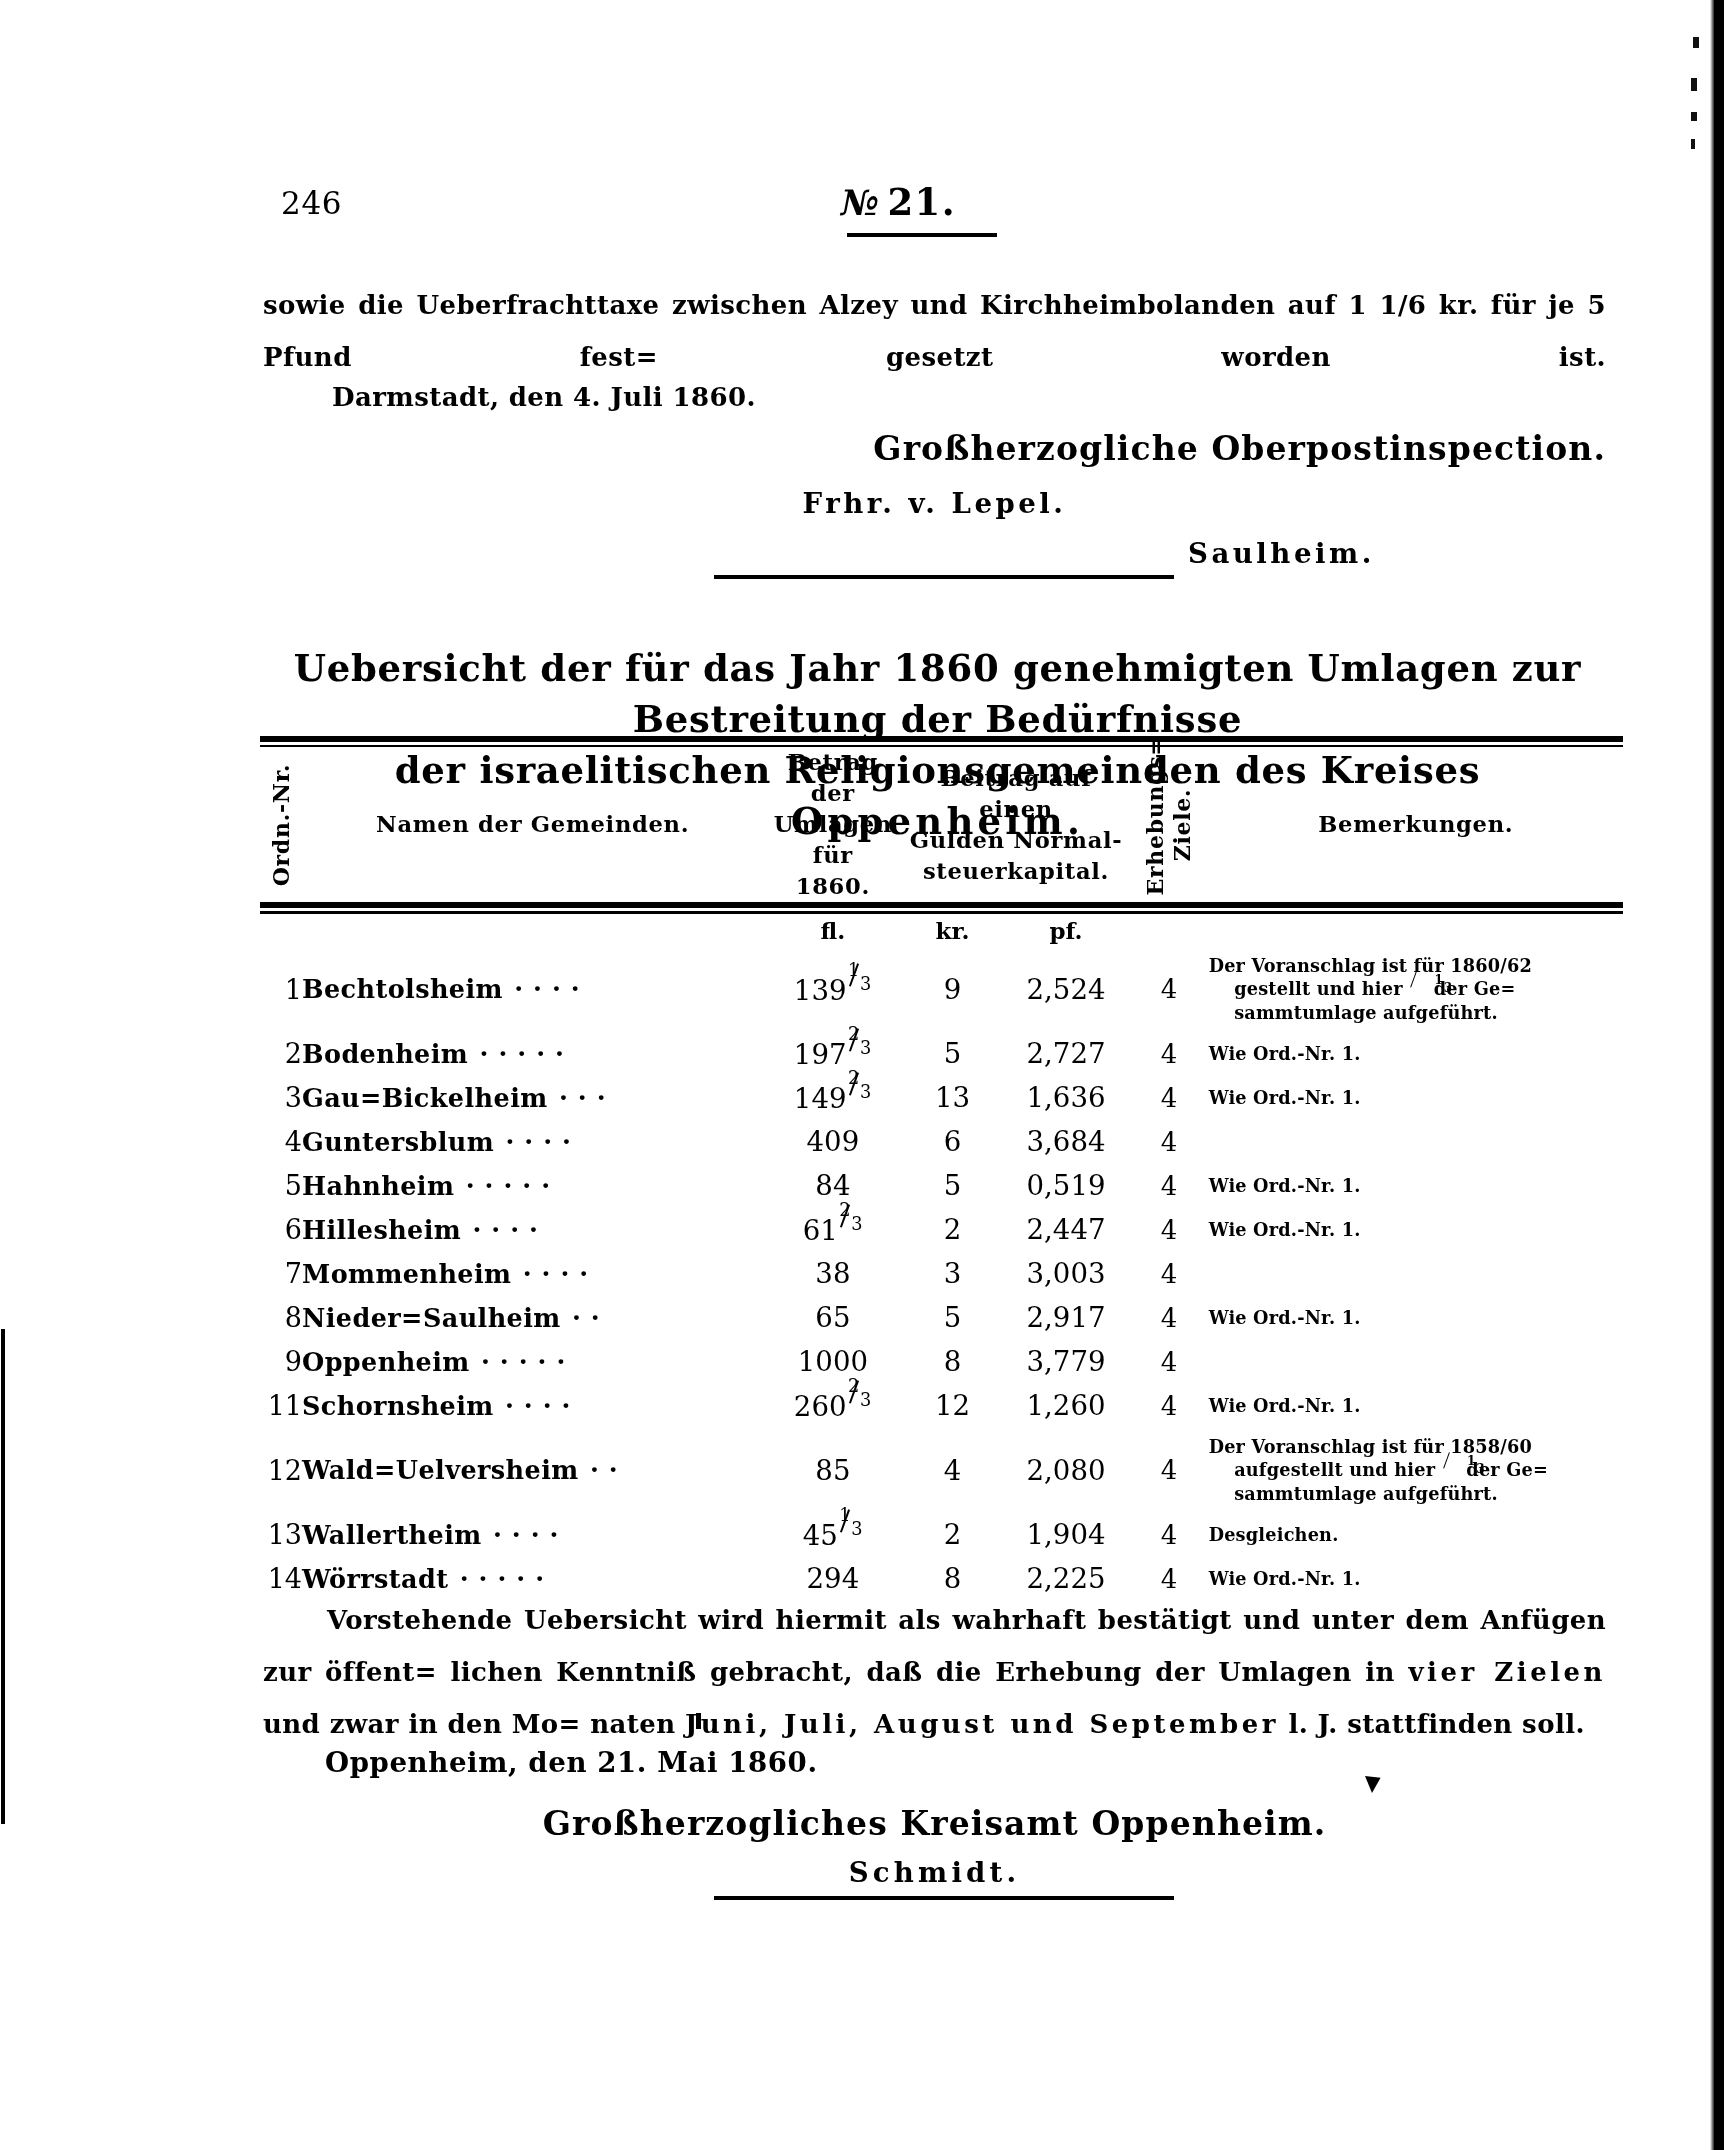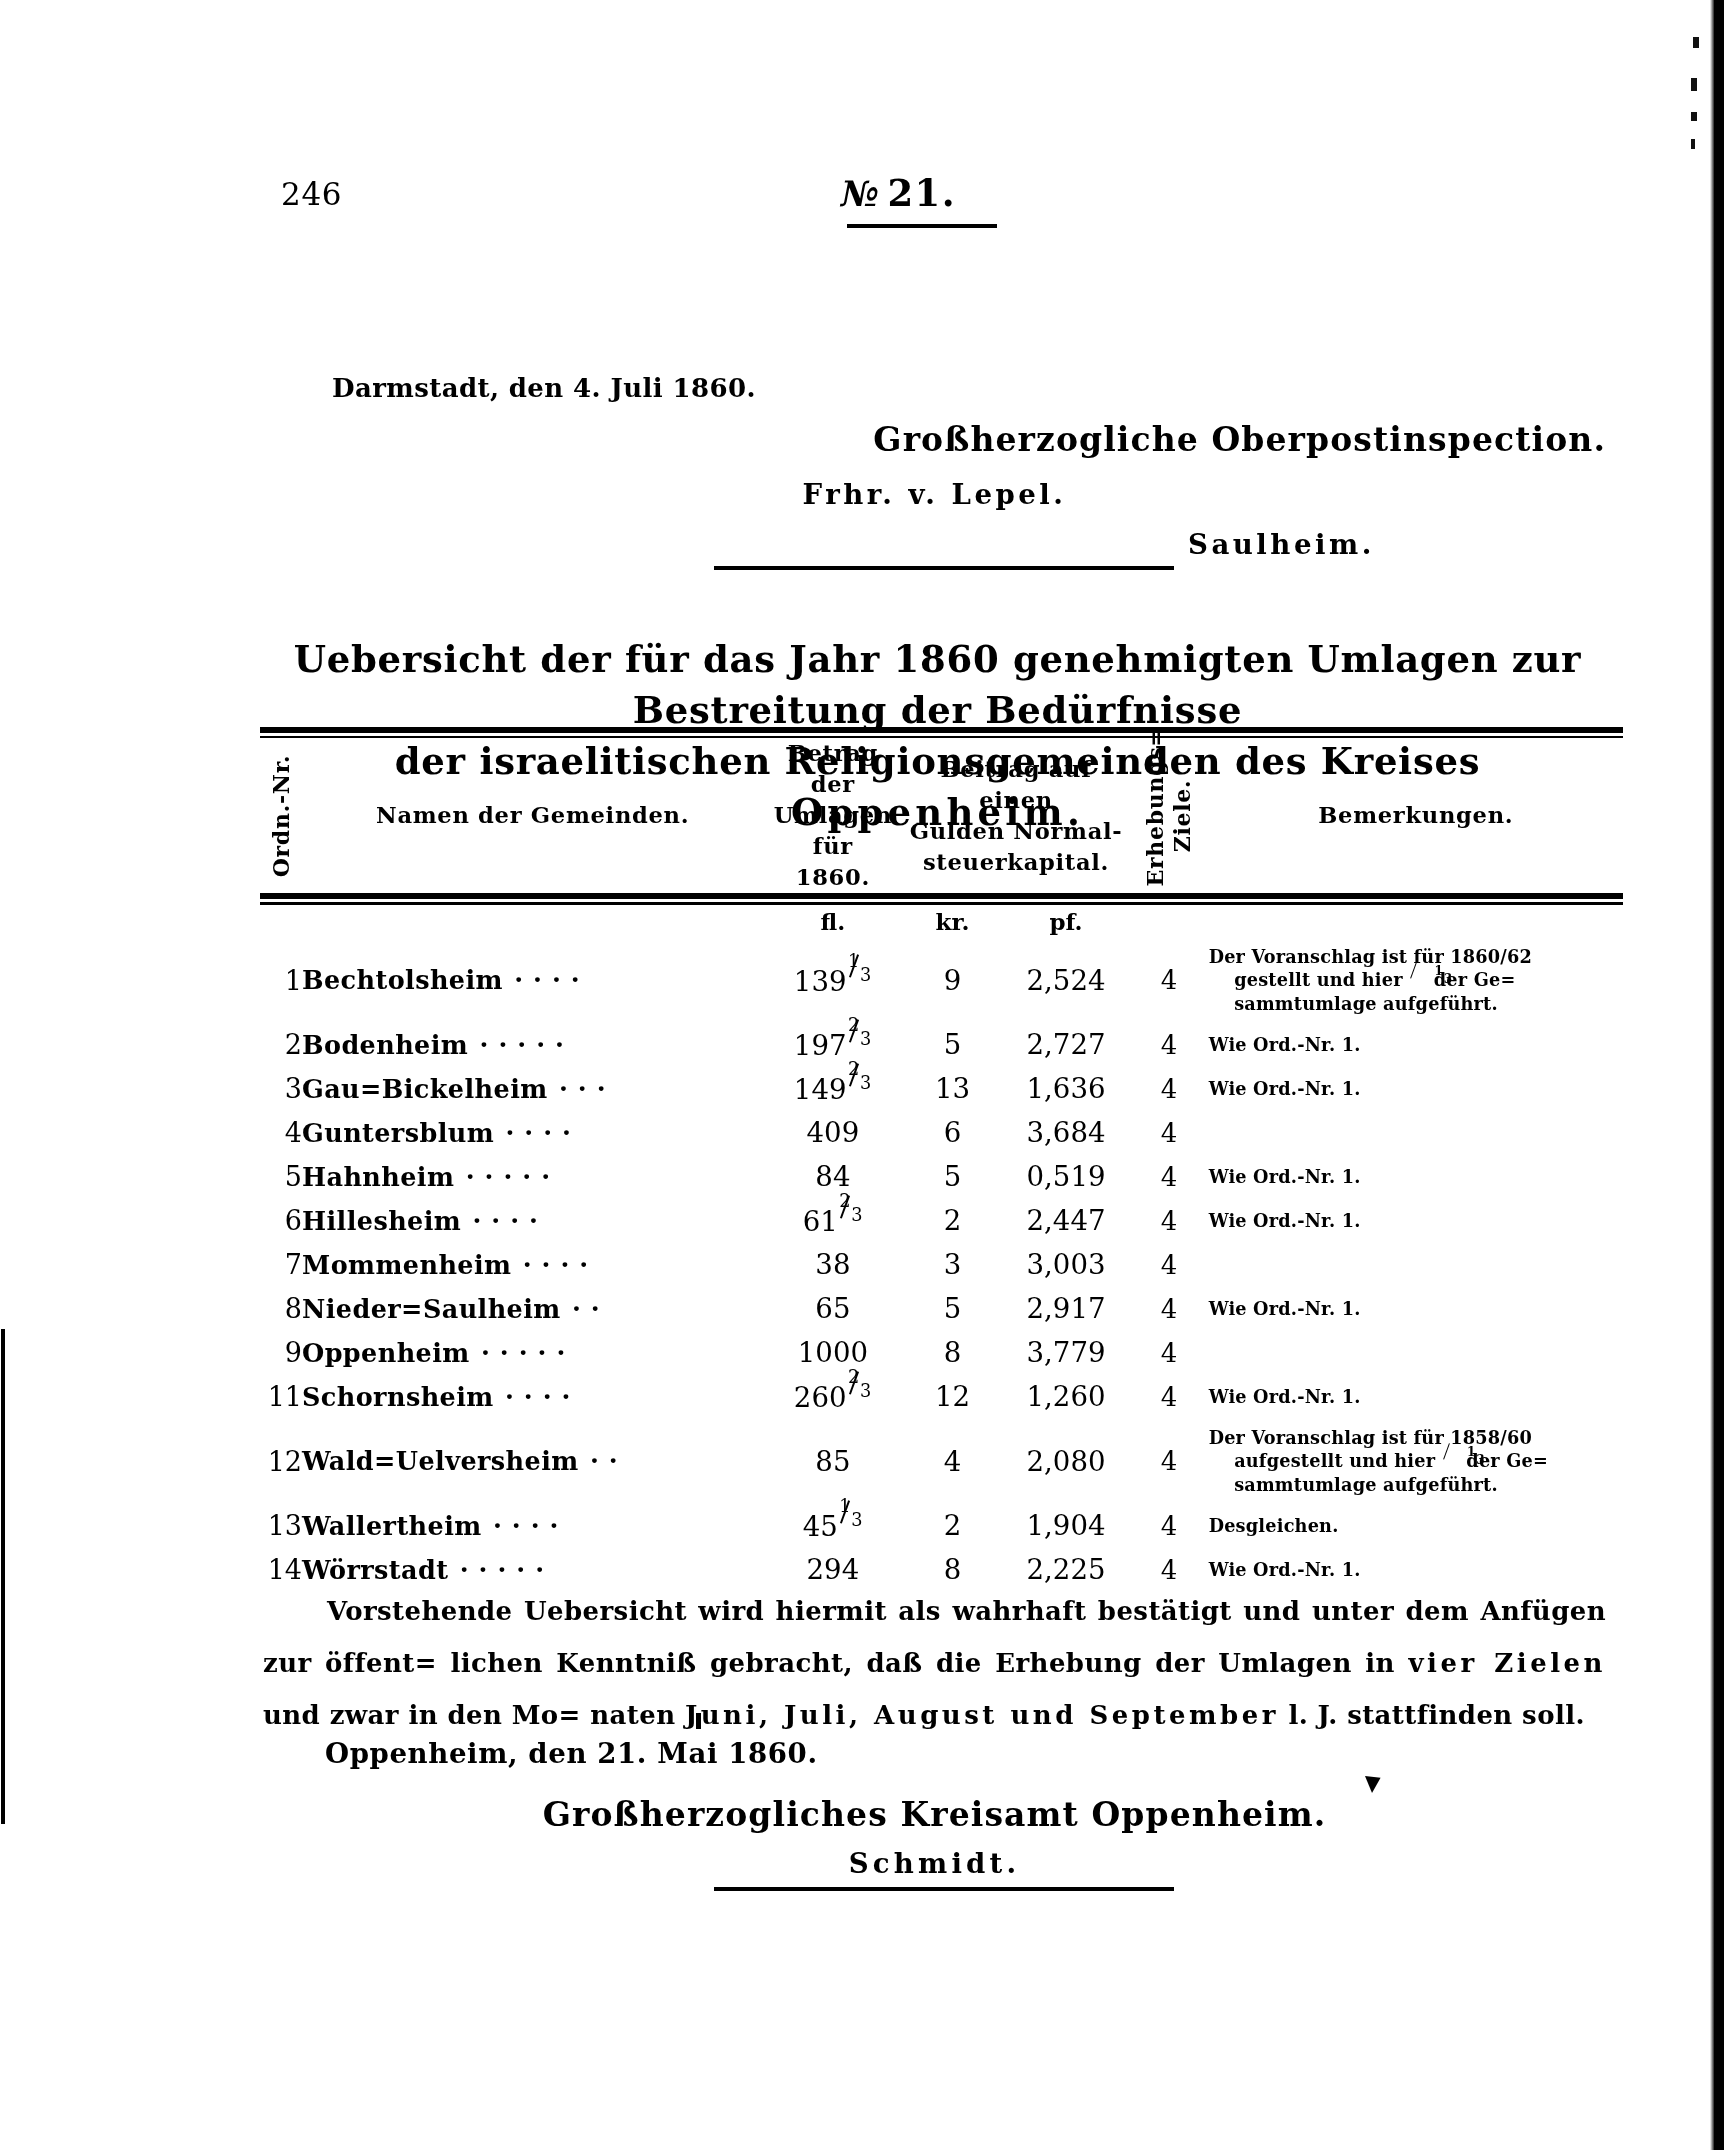--- a/index.html
+++ b/index.html
@@ -46,21 +46,21 @@
   }
   .scan-tick {
     position: absolute;
     background: #111;
   }
 
   
   .content {
     position: absolute;
     left: 0;
-    top: 3px;
+    top: 12px;
     width: 1724px;
     height: 1858px;
   }
 
   
   .page-number {
     position: absolute;
     left: 281px;
     top: 173px;
     font-family: "DejaVu Serif", serif;
@@ -403,20 +403,21 @@
   <div class="scan-tick" style="left:1691px; top:139px; width:4.2px; height:10px;"></div>
   <div class="speck" style="left:1365px; top:1776px; width:15.6px; height:17px; clip-path: polygon(0 0,100% 10%,45% 100%);"></div>
   <div class="speck" style="left:696px; top:1713px; width:5px; height:15.6px;"></div>
 
   <div class="content">
 
     <div class="page-number">246</div>
     <div class="issue-no"><span class="no-glyph">№</span><span>21.</span></div>
     <div class="issue-underline"></div>
 
+    <div class="para para-just" id="p-intro">sowie die Ueberfrachttaxe zwischen Alzey und Kirchheimbolanden auf 1 1/6 kr. für je 5 Pfund fest= gesetzt worden ist.</div>
     <div class="para" id="p-place-date">Darmstadt, den 4. Juli 1860.</div>
     <div id="h-office">Großherzogliche Oberpostinspection.</div>
     <div id="h-signer1">Frhr. v. Lepel.</div>
     <div id="h-signer2">Saulheim.</div>
 
     <div class="rule-short" id="rule-1"></div>
 
     <div id="table-caption">
       <div>Uebersicht der für das Jahr 1860 genehmigten Umlagen zur Bestreitung der Bedürfnisse</div>
       <div><span>der israelitischen Religionsgemeinden des Kreises </span><span class="spaced">Oppenheim.</span></div>

